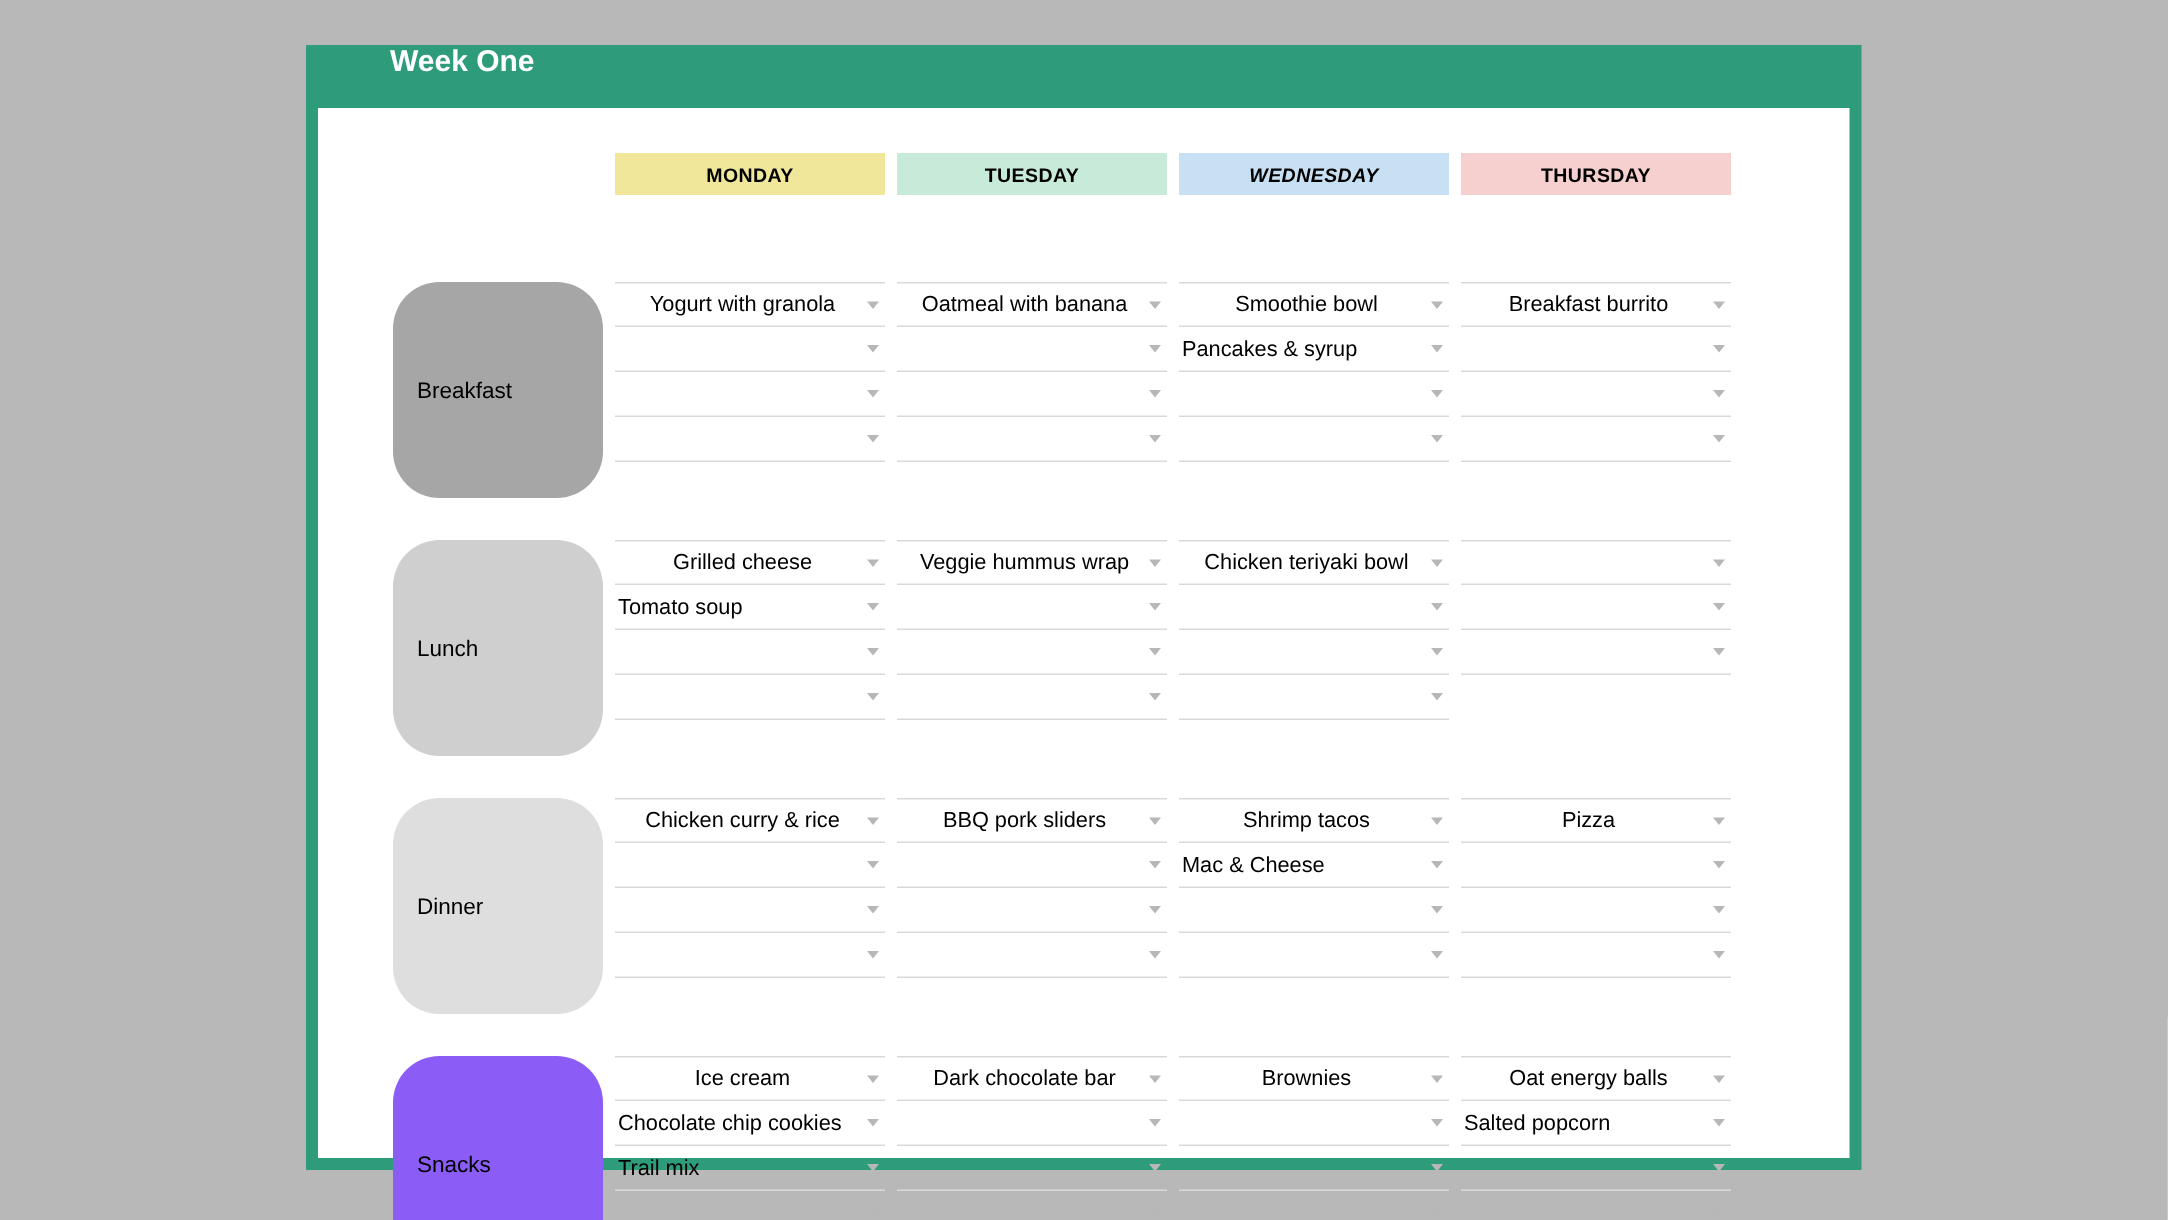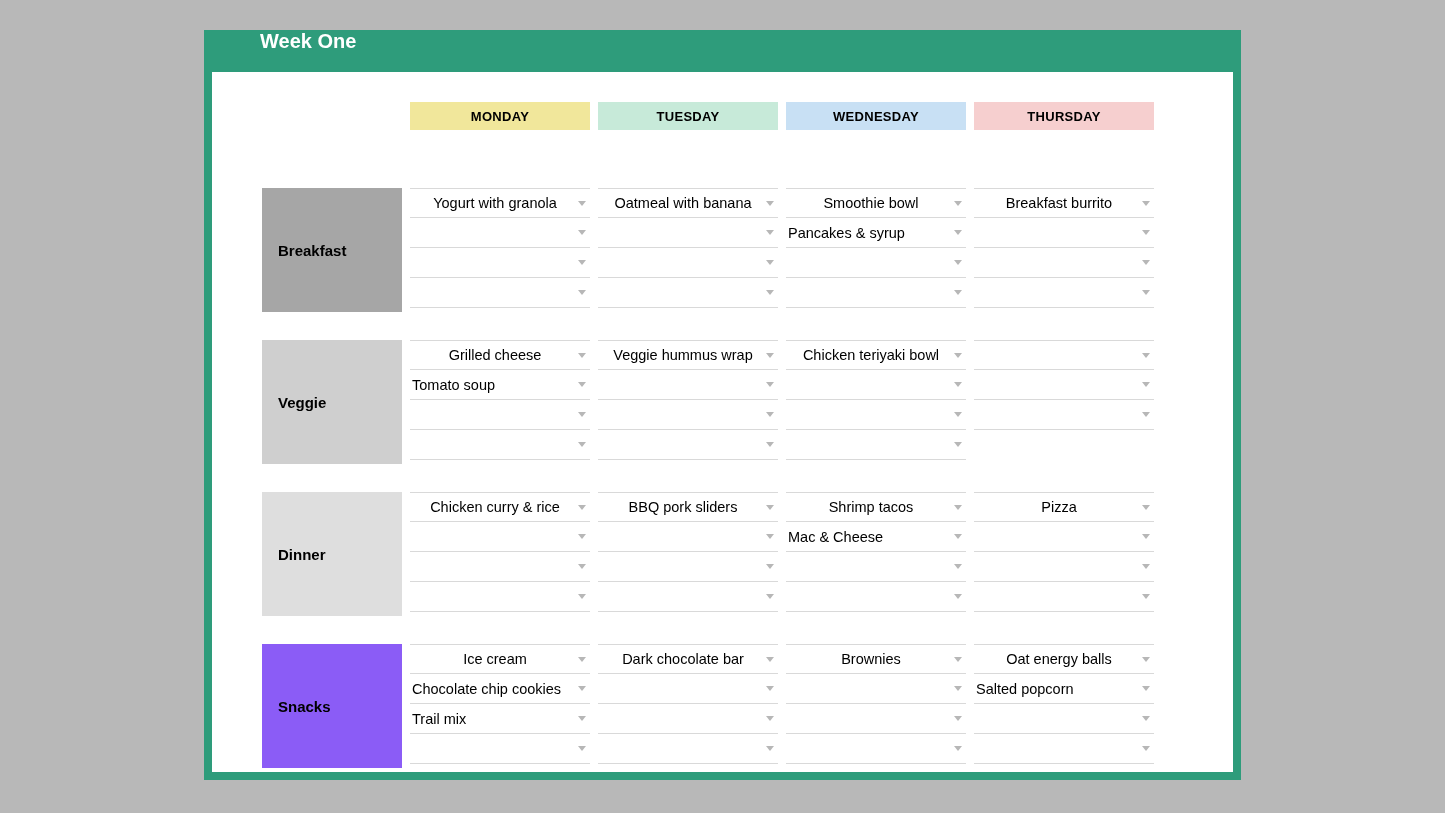--- a/index.html
+++ b/index.html
@@ -44,31 +44,32 @@
     height: 28px;
     display: flex;
     align-items: center;
     justify-content: center;
     font-size: 13px;
     font-weight: bold;
     letter-spacing: 0.3px;
   }
   .h-mon { background: #f1e79b; }
   .h-tue { background: #c7ead9; }
-  .h-wed { background: #c8e0f4; }
+  .h-wed { background: #c8e0f4; font-style: italic; }
   .h-thu { background: #f6cfcf; }
 
   .mealcell {
     background: #aaa;
     display: flex;
     align-items: center;
-    font-weight: bold;
+    font-weight: normal;
     font-size: 15px;
     padding-left: 16px;
-    height: 124px;
+    height: 144px;
+    border-radius: 31px;
   }
   .meal-breakfast { background: #a6a6a6; }
   .meal-lunch     { background: #cfcfcf; }
   .meal-dinner    { background: #dedede; }
   .meal-snacks    { background: #8b5cf6; }
 
   .slotcol {
     display: flex;
     flex-direction: column;
     justify-content: flex-start;
@@ -192,21 +193,21 @@
           <div class="slot">
             <span class="txt"></span>
             <span class="caret"></span>
           </div>
         </div>
         <div style="height: 28px;"></div>
         <div style="height: 28px;"></div>
         <div style="height: 28px;"></div>
         <div style="height: 28px;"></div>
         <div style="height: 28px;"></div>
-        <div class="mealcell meal-lunch">Veggie</div>
+        <div class="mealcell meal-lunch">Lunch</div>
         <div class="slotcol">
           <div class="slot">
             <span class="txt">Grilled cheese</span>
             <span class="caret"></span>
           </div>
           <div class="slot">
             <span class="txt">Tomato soup</span>
             <span class="caret"></span>
           </div>
           <div class="slot">

